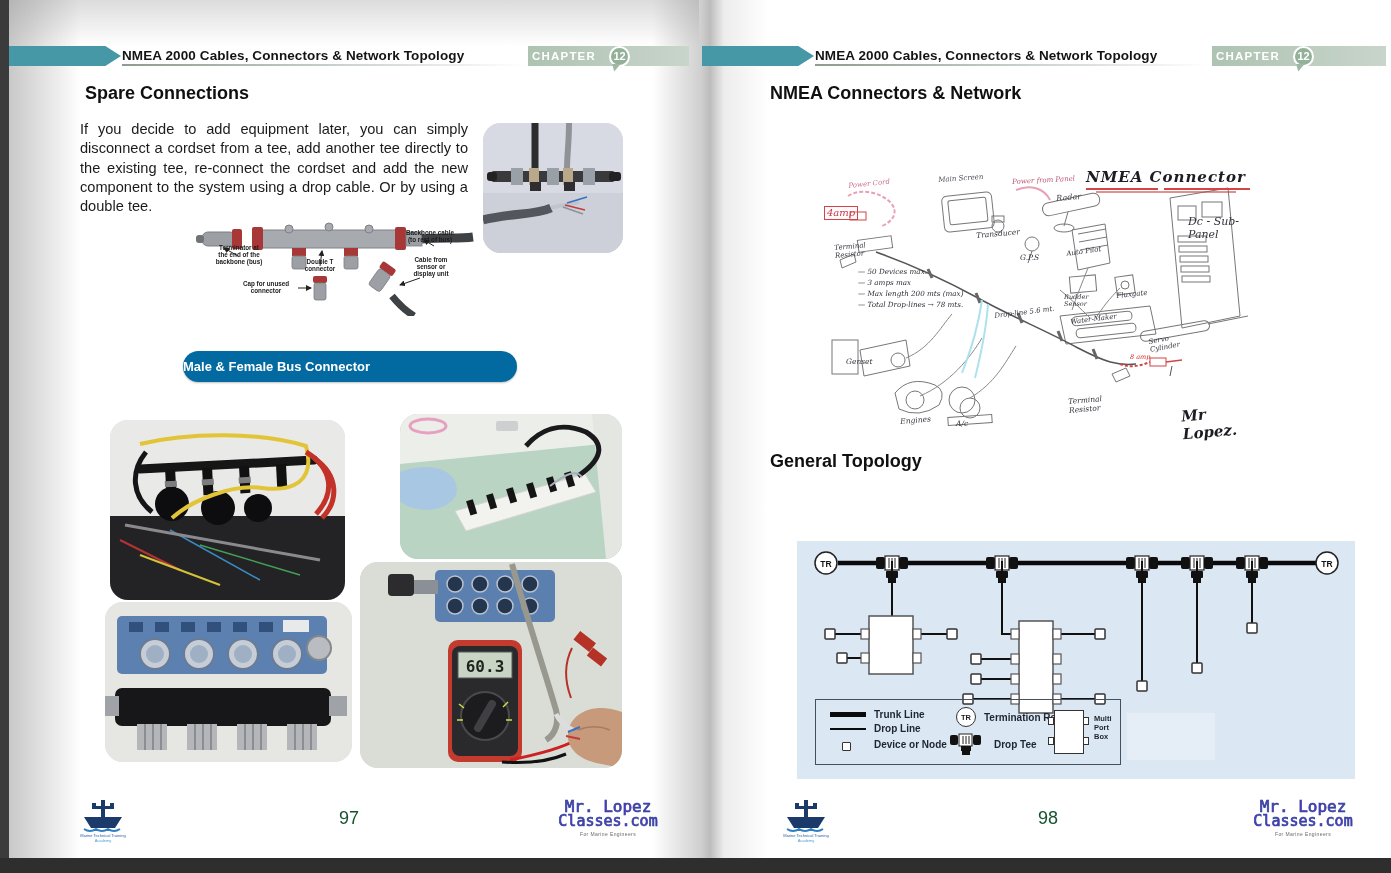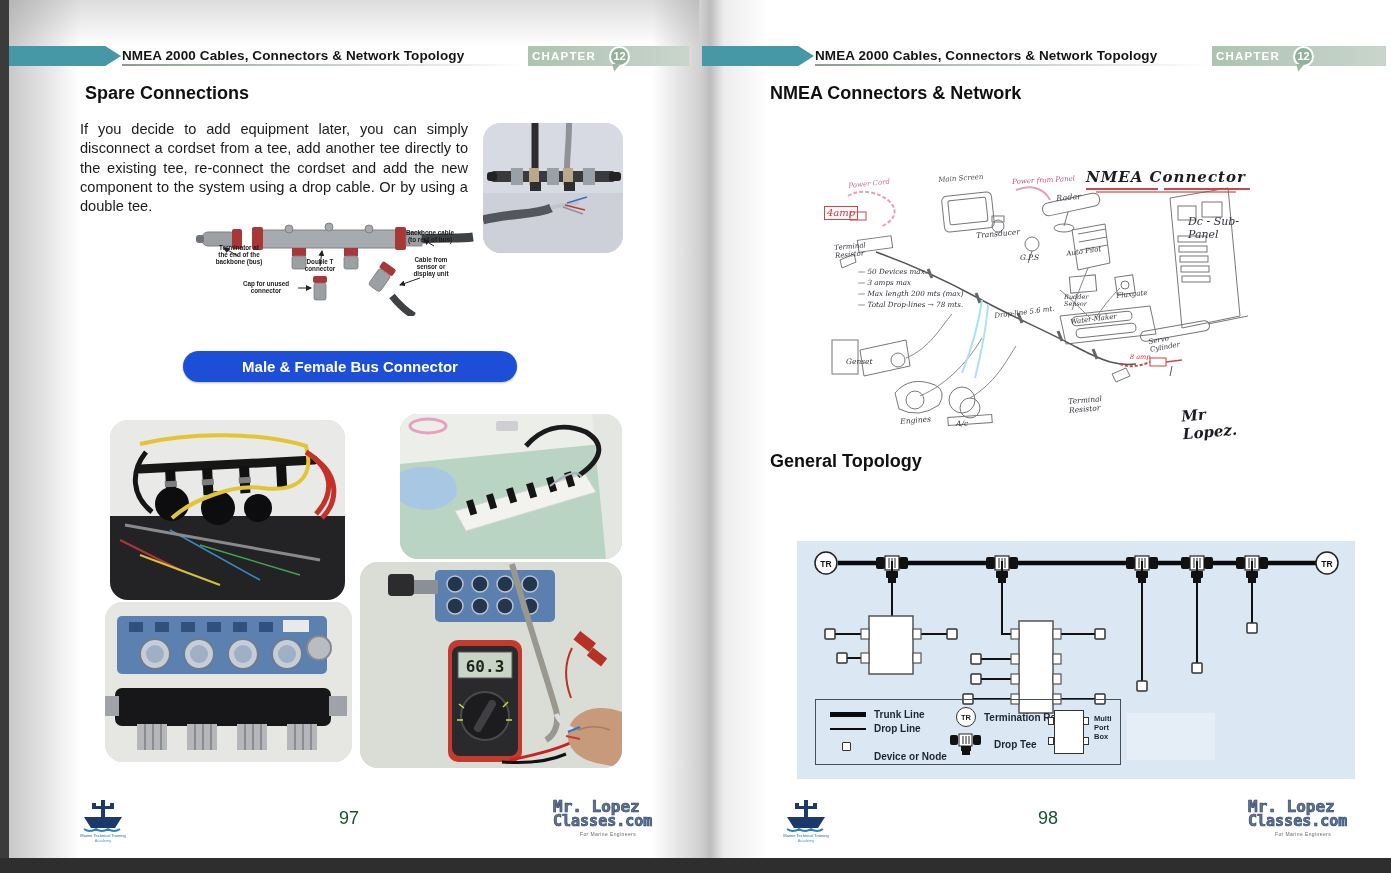--- a/index.html
+++ b/index.html
@@ -14,21 +14,21 @@
 .top-shade{left:9px;top:0;width:690px;height:46px;background:linear-gradient(to bottom,rgba(130,130,130,.28),rgba(255,255,255,0))}
 .hdr-arrow{height:20px;background:#4798a6;clip-path:polygon(0 0,86% 0,100% 50%,86% 100%,0 100%)}
 .hdr-title{font-size:13.5px;font-weight:bold;color:#141414;letter-spacing:.1px;white-space:nowrap}
 .hdr-rule{height:2px;background:linear-gradient(to right,#8e9b90,rgba(205,212,206,0))}
 .badge{height:20px;background:linear-gradient(to right,#aec3b2,#c9d5cb);display:flex;align-items:center}
 .badge .chapter{color:#fff;font-weight:bold;font-size:11.5px;letter-spacing:1.2px;padding-left:4px}
 .badge .num{width:21px;height:21px;border-radius:50%;background:#93b099;border:2px solid #fff;color:#fff;font-weight:bold;font-size:11px;display:flex;align-items:center;justify-content:center;margin-left:13px;position:relative;flex:0 0 auto}
 .badge .num:after{content:"";position:absolute;left:1px;bottom:-7px;width:9px;height:8px;background:#9fb8a5;clip-path:polygon(0 0,100% 0,25% 100%)}
 h2.sec{font-size:18px;font-weight:bold;color:#101010}
 .para{font-size:14.6px;color:#1b1b1b;text-align:justify;line-height:1.32}
-.banner{border-radius:17px;background:#1d4ed8;color:#fff;font-weight:bold;font-size:15px;text-align:center;line-height:31px;box-shadow:0 1px 2px rgba(0,0,0,.25)}
+.banner{border-radius:17px;background:#0369a1;color:#fff;font-weight:bold;font-size:13px;line-height:31px;box-shadow:0 1px 2px rgba(0,0,0,.25)}
 .photo{border-radius:18px;overflow:hidden;background:#dadce2}
 .photo svg{display:block;width:100%;height:100%}
 .tee-wrap{background:#fff}
 .tee-lbl{position:absolute;font-size:6.3px;font-weight:bold;color:#1a1a1a;line-height:1.15;white-space:pre-line}
 .sketch{background:#fff}
 .sk{position:absolute;font-family:"DejaVu Serif",serif;font-style:italic;white-space:pre-line;line-height:1.15;transform-origin:left top}
 .sk.boxed{border:1px solid #d04545;padding:0 2px;background:rgba(255,230,232,.25)}
 .sk-title{position:absolute;font-family:"DejaVu Serif",serif;font-style:italic;font-weight:bold;font-size:15px;color:#1c1c24;letter-spacing:1px;white-space:nowrap}
 .sk-underline{position:absolute;height:2px;background:#d04545}
 .sk-notes{position:absolute;font-family:"DejaVu Serif",serif;font-style:italic;font-size:7.2px;line-height:1.55;color:#2e2e3a;white-space:pre-line}
@@ -38,21 +38,21 @@
 .legend .lab{position:absolute;font-size:10px;font-weight:bold;color:#1d2530;white-space:nowrap}
 .legend .lab3{position:absolute;font-size:7.5px;font-weight:bold;color:#1d2530;line-height:1.2;width:30px}
 .sym-trunk{position:absolute;width:36px;height:5px;background:#0a0a0a}
 .sym-drop{position:absolute;width:36px;height:2px;background:#0a0a0a}
 .sym-dev{position:absolute;width:9px;height:9px;background:#fff;border:1.5px solid #333;border-radius:1px}
 .sym-tr{position:absolute;width:20px;height:20px;border:1.5px solid #333;border-radius:50%;background:#fff;display:flex;align-items:center;justify-content:center;font-size:7.5px;font-weight:bold;color:#222}
 .sym-mp{position:absolute;width:30px;height:44px;background:#fff;border:1.5px solid #333}
 .sym-mp i{position:absolute;width:6px;height:8px;background:#fff;border:1.5px solid #333}
 .lite-rect{position:absolute;background:#e5eef7}
 .pagenum{font-size:18px;color:#14532d;text-align:center}
-.lopez{font-family:"DejaVu Sans Mono",monospace;font-weight:bold;color:#737373;-webkit-text-stroke:.7px #274b8f;line-height:.95;text-align:left}
+.lopez{font-family:"DejaVu Sans Mono",monospace;font-weight:normal;color:#6d28d9;-webkit-text-stroke:.7px #274b8f;line-height:.95;text-align:center}
 .lopez .l1{font-size:16px}
 .lopez .l2{font-size:15px}
 .lopez-sub{font-size:5px;color:#6a6a6a;text-align:center;letter-spacing:.4px;margin-top:3px}
 .mtt{font-size:4px;color:#2e62a8;text-align:center;line-height:1.3}
 .mtt .a{color:#49a3d8}
 </style>
 </head>
 <body>
 
 <div id="stage">
@@ -556,21 +556,21 @@
           <rect x="450" y="82" width="10" height="10" rx="1"></rect>
         </g>
       </svg>
 
       <div class="legend" style="left:18px;top:158px;width:306px;height:66px">
         <div class="sym-trunk" style="left:14px;top:12px"></div>
         <div class="lab" style="left:58px;top:9px">Trunk Line</div>
         <div class="sym-drop" style="left:14px;top:28px"></div>
         <div class="lab" style="left:58px;top:23px">Drop Line</div>
         <div class="sym-dev" style="left:26px;top:42px"></div>
-        <div class="lab" style="left:58px;top:51px">Device or Node</div>
+        <div class="lab" style="left:58px;top:39px">Device or Node</div>
         <div class="sym-tr" style="left:140px;top:7px">TR</div>
         <div class="lab" style="left:168px;top:12px">Termination Resistor</div>
         <svg width="40" height="24" viewBox="0 0 40 24" style="position:absolute;left:132px;top:32px">
           <rect x="2" y="3" width="8" height="10" rx="2" fill="#111"></rect>
           <rect x="11" y="2" width="13" height="12" fill="#fff" stroke="#222"></rect>
           <line x1="15" y1="4" x2="15" y2="12" stroke="#222"></line>
             <line x1="18" y1="4" x2="18" y2="12" stroke="#222"></line>
             <line x1="21" y1="4" x2="21" y2="12" stroke="#222"></line>
           <rect x="25" y="3" width="8" height="10" rx="2" fill="#111"></rect>
           <rect x="13" y="14" width="10" height="5" fill="#111"></rect>

